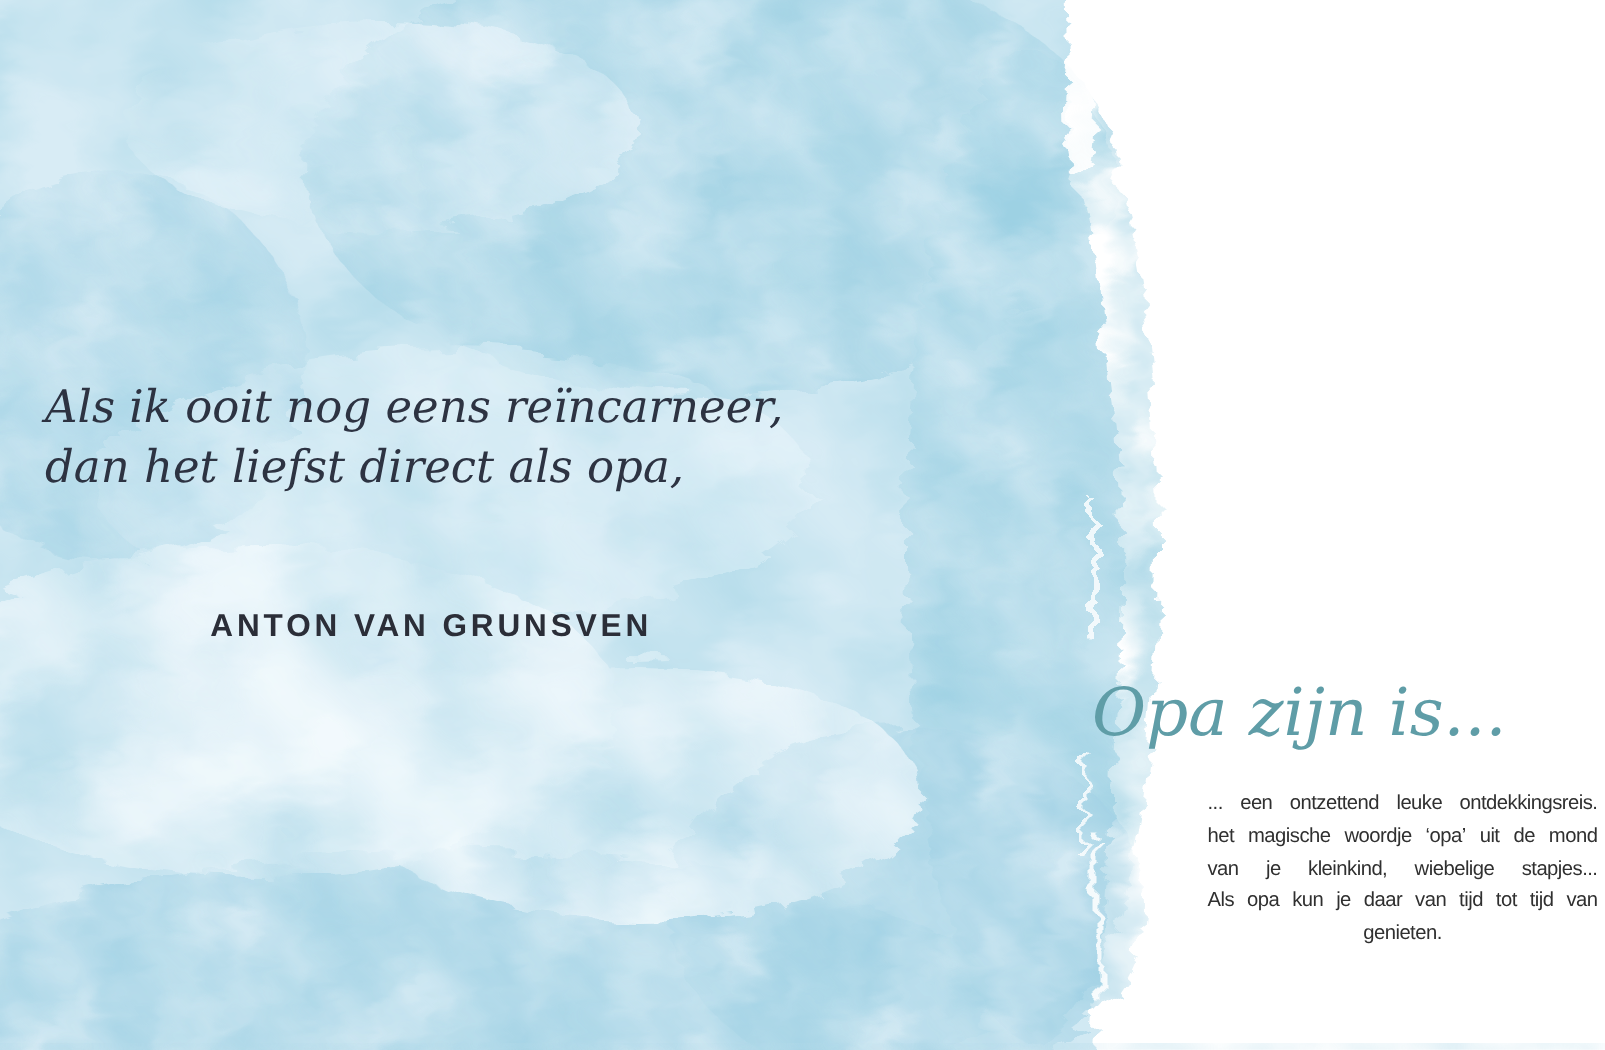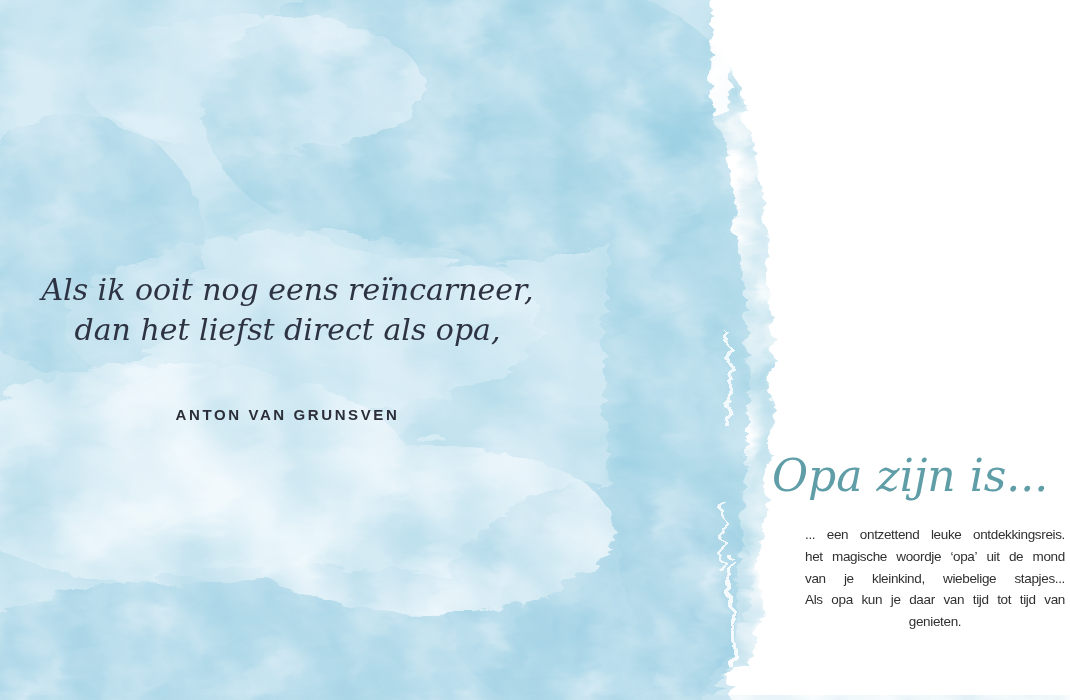--- a/index.html
+++ b/index.html
@@ -11,34 +11,34 @@
   .wash-svg{position:absolute;left:0;top:0;}
   
   .wc-base{fill:var(--wc-base,#d8ecf5);}
   .wc-mid{fill:var(--wc-mid,#b4dbea);}
   .wc-deep{fill:var(--wc-deep,#9bcfe2);}
   .wc-light{fill:var(--wc-light,#f3fafd);}
   .wc-white{fill:#ffffff;}
   .wc-bottomstrip{fill:var(--wc-mid,#b4dbea);}
 
   .quote{
-    position:absolute;left:30px;top:270px;width:515px;
-    text-align:center;
+    position:absolute;left:30px;top:252px;width:515px;
+    text-align:left;
     font-family:"DejaVu Serif",serif;font-style:italic;
     font-size:30px;line-height:40px;
     color:var(--quote-text,#2d3342);
   }
   .attribution{
     position:absolute;left:30px;top:406px;width:515px;
     text-align:center;
-    font-size:15px;font-weight:600;letter-spacing:2.6px;
+    font-size:21px;font-weight:600;letter-spacing:2.6px;
     color:var(--attribution-text,#2b2e38);
   }
   .heading{
-    position:absolute;left:772px;top:452px;
+    position:absolute;left:728px;top:452px;
     font-family:"DejaVu Serif",serif;font-style:italic;
     font-size:44px;line-height:1.1;white-space:nowrap;
     color:var(--heading-teal,#5f9da7);
   }
   .body-block{
     position:absolute;left:805px;top:524px;width:260px;
     font-size:13.5px;letter-spacing:-0.35px;line-height:21.8px;
     color:var(--body-text,#303030);
   }
   .body-line{display:flex;justify-content:space-between;white-space:pre;}

